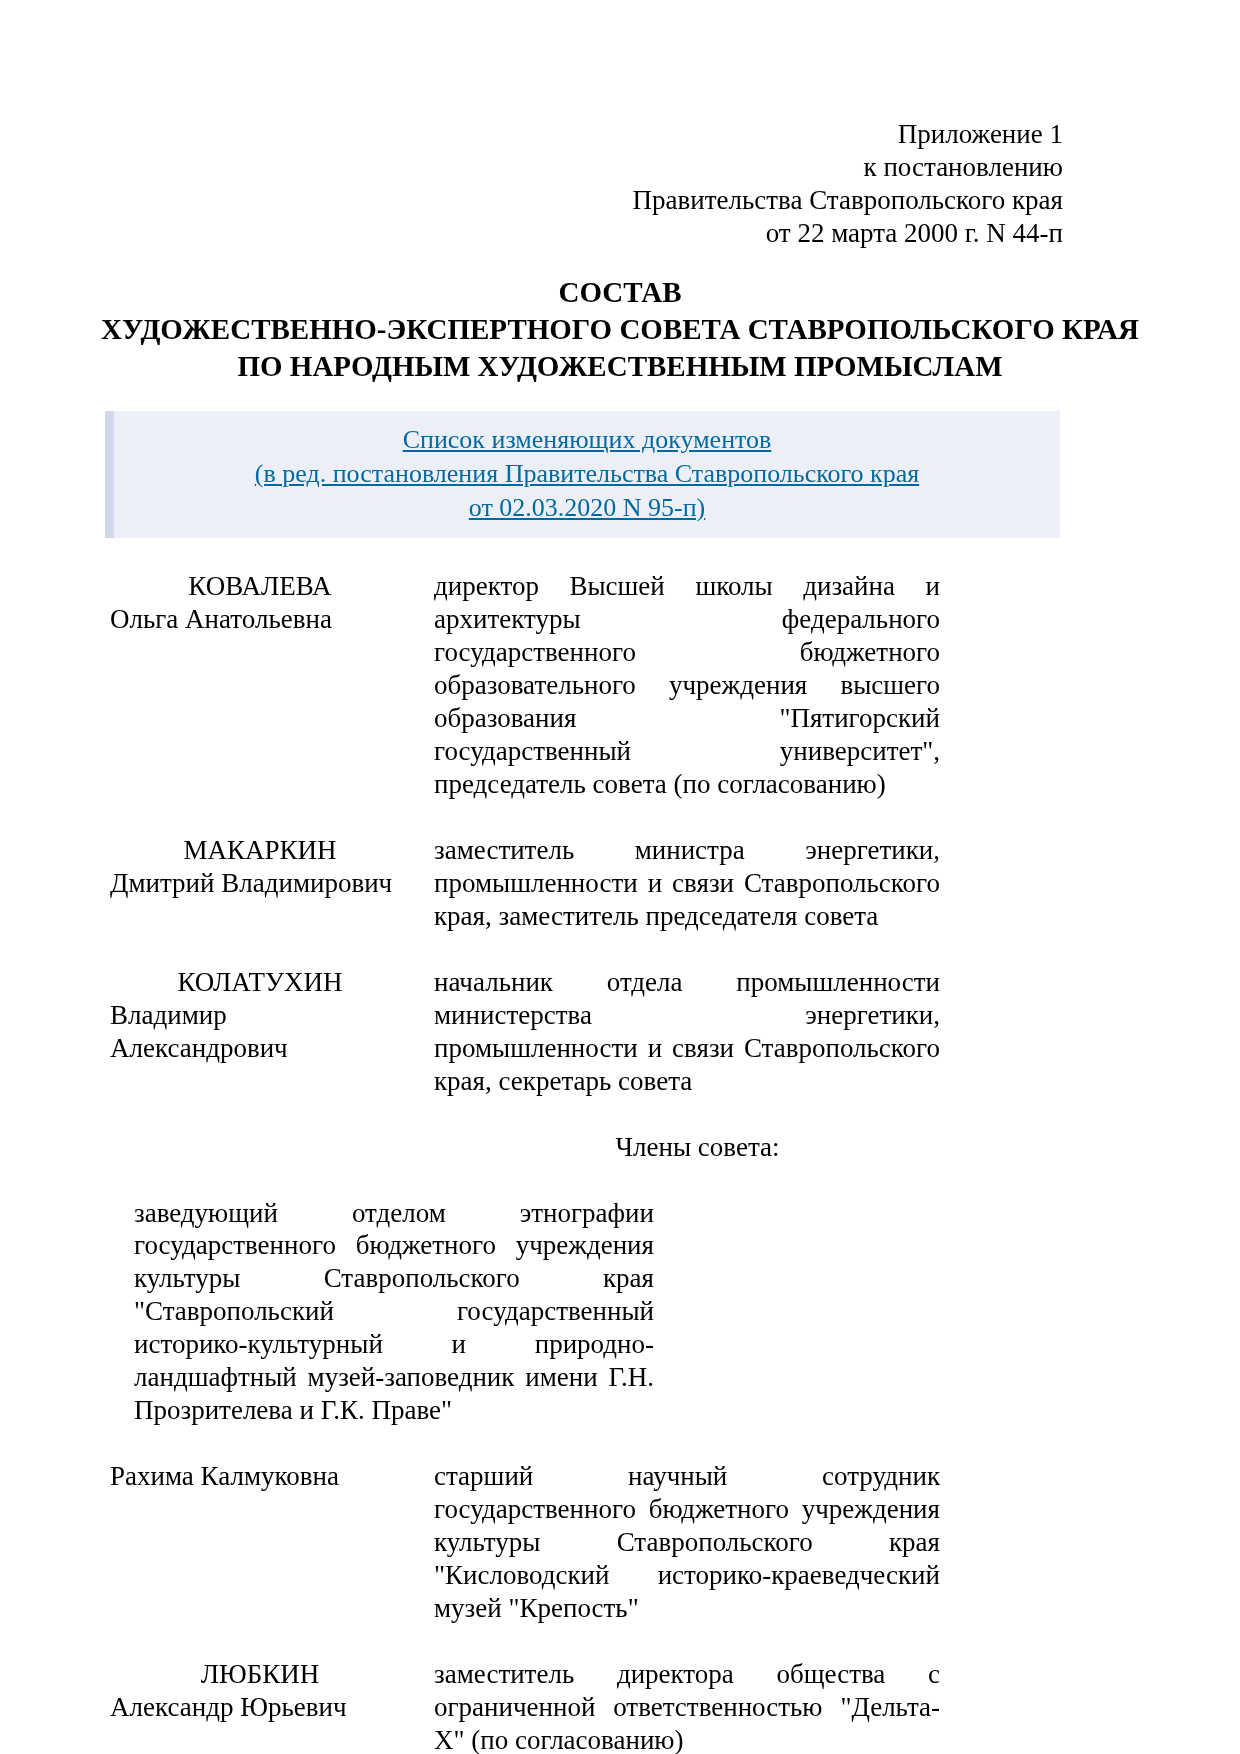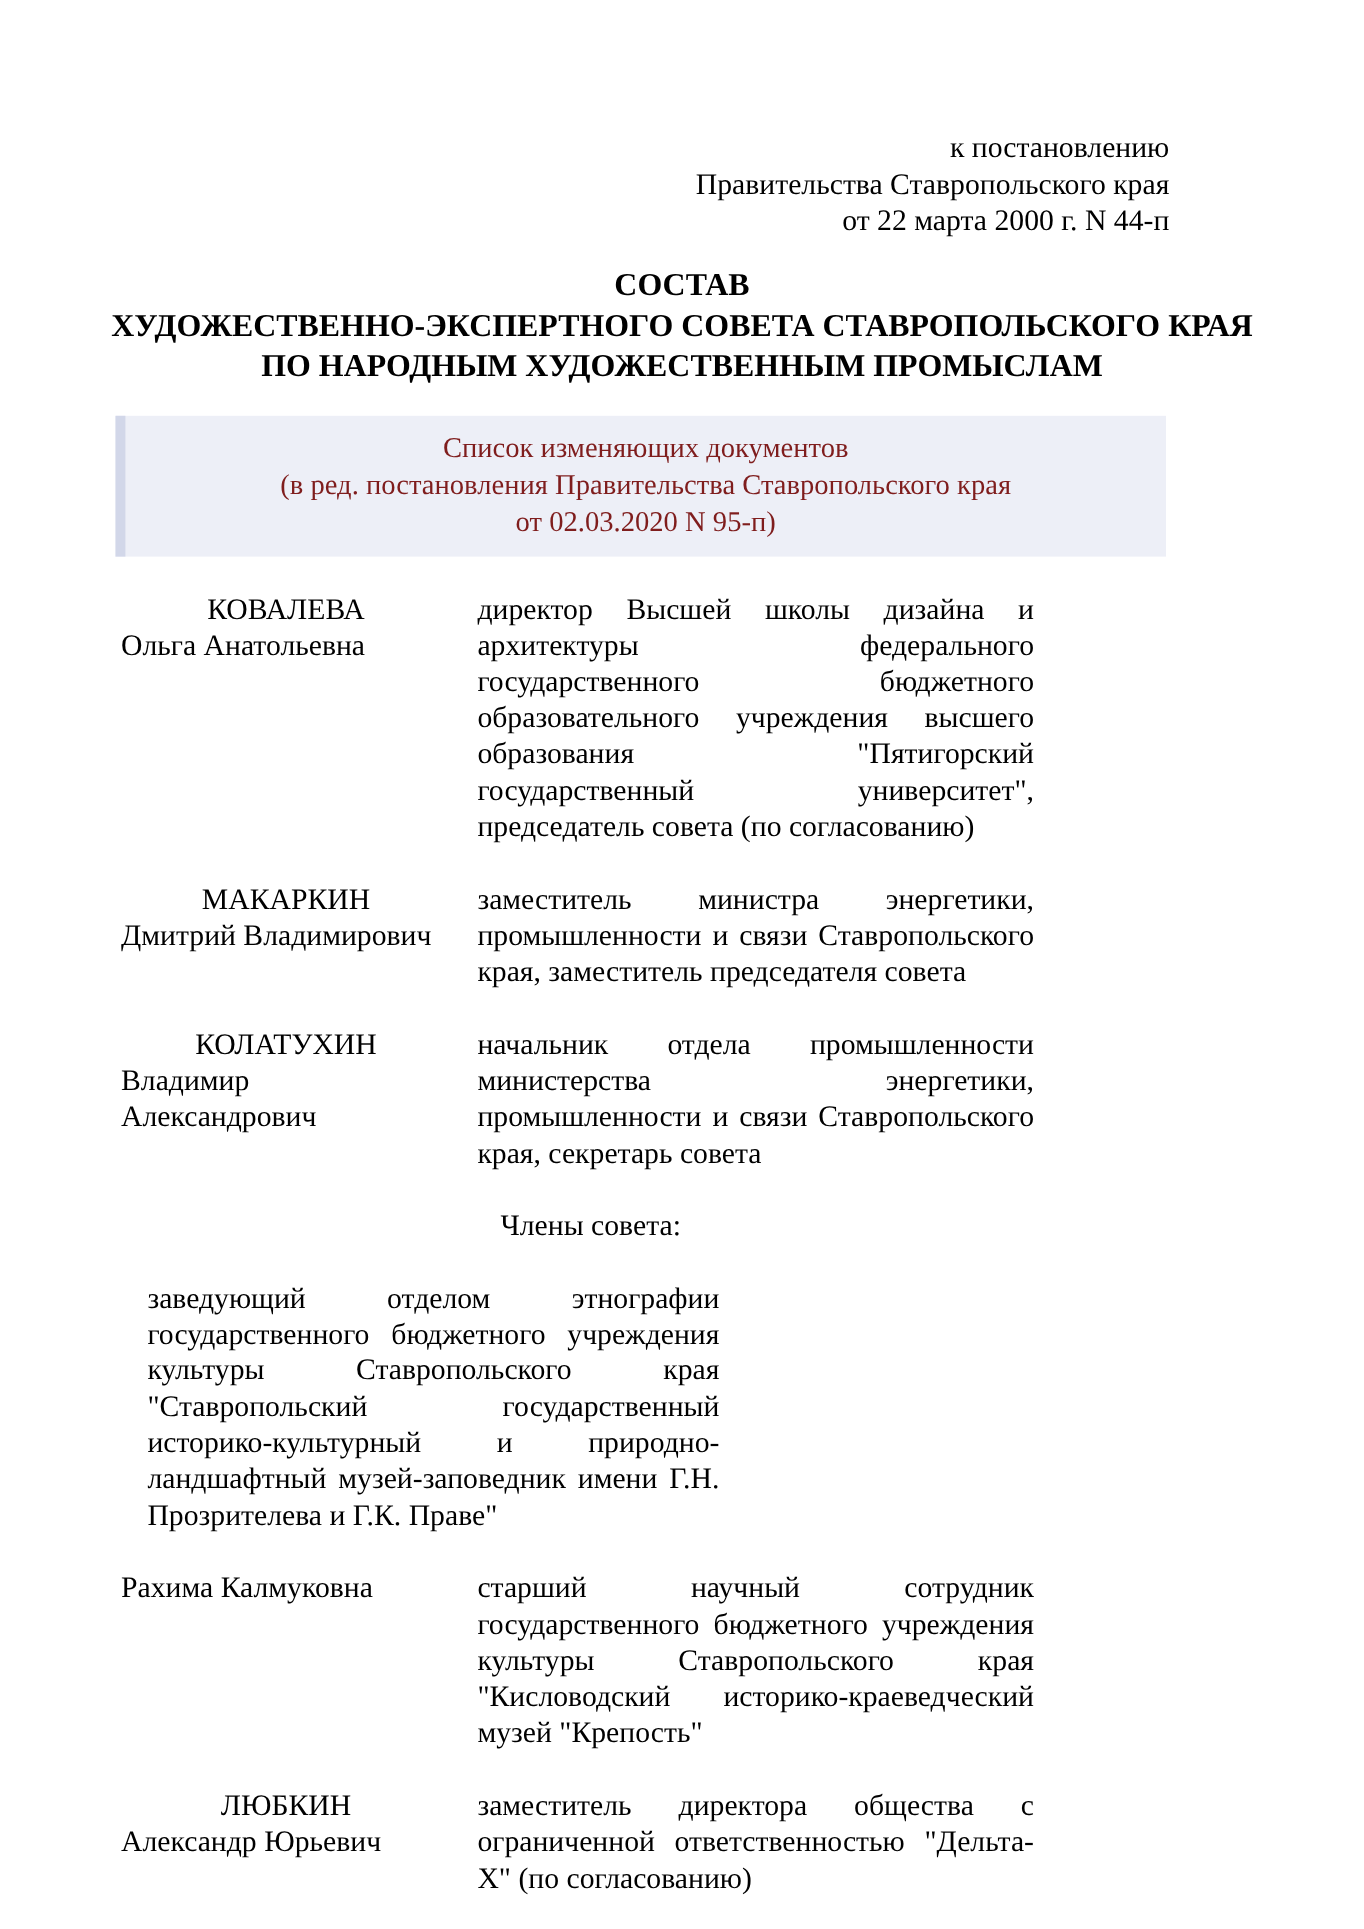--- a/index.html
+++ b/index.html
@@ -24,25 +24,26 @@
     font-weight: bold;
     font-size: 29px;
     line-height: 1.28;
     margin-top: 24px;
     padding: 0 95px;
   }
   .amend-box {
     margin: 26px 180px 0 105px;
     background: #edeff7;
     border-left: 9px solid #d2d7e9;
-    color: #7f1d1d;
+    color: #0369a1;
     text-align: center;
     font-size: 26px;
     line-height: 1.3;
     padding: 12px 10px 14px 10px;
+    text-decoration: underline;
   }
   .members {
     margin: 32px 0 0 110px;
     width: 830px;
   }
   .member {
     display: flex;
     align-items: flex-start;
     margin-bottom: 33px;
   }
@@ -55,28 +56,30 @@
   .member-name { text-align: left; }
   .member-desc {
     width: 520px;
     margin-left: 24px;
     text-align: justify;
     line-height: 1.22;
   }
   .section-label {
     margin: 0 0 33px 345px;
     line-height: 1.22;
+    text-align: center;
   }
 </style>
 </head>
 <body>
 
 <div class="page">
 
   <div class="header-block">
+    <div>Приложение 1</div>
     <div>к постановлению</div>
     <div>Правительства Ставропольского края</div>
     <div>от 22 марта 2000 г. N 44-п</div>
   </div>
 
   <div class="title-block">
     <div>СОСТАВ</div>
     <div>ХУДОЖЕСТВЕННО-ЭКСПЕРТНОГО СОВЕТА СТАВРОПОЛЬСКОГО КРАЯ</div>
     <div>ПО НАРОДНЫМ ХУДОЖЕСТВЕННЫМ ПРОМЫСЛАМ</div>
   </div>

